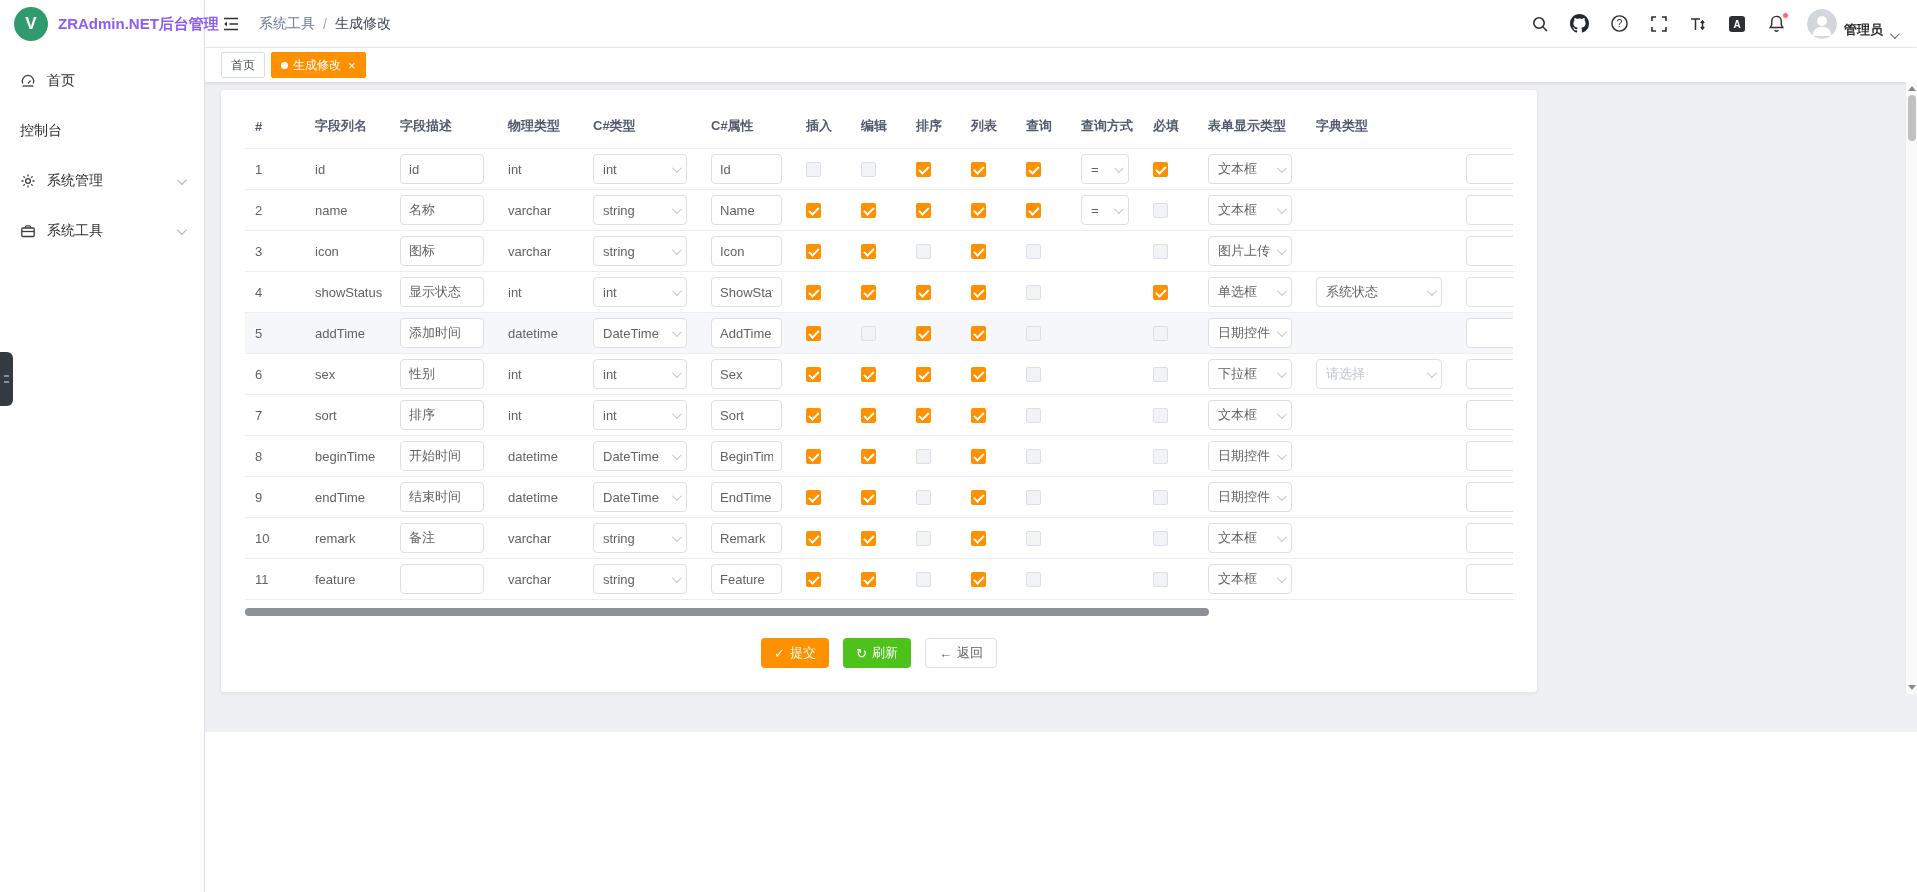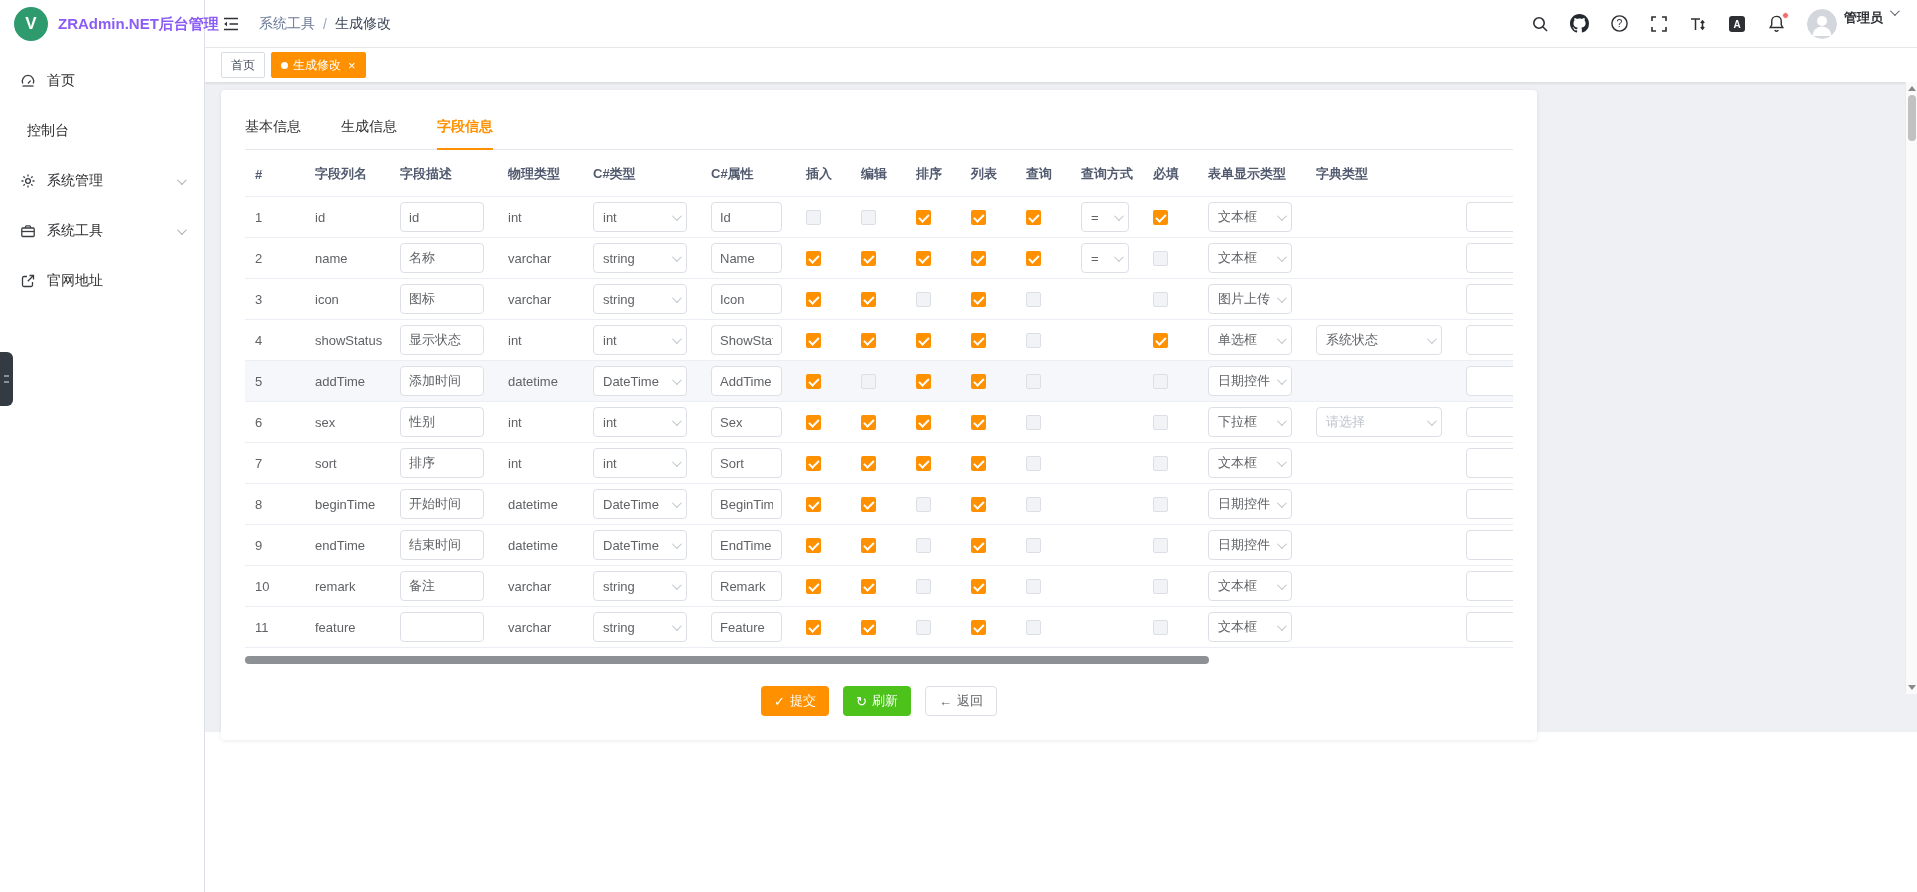--- a/index.html
+++ b/index.html
@@ -11,38 +11,38 @@
   
   .sidebar { width: 205px; background: #fff; border-right: 1px solid #dcdfe6; flex-shrink: 0; position: relative; z-index: 5; }
   .logo-row { height: 48px; display: flex; align-items: center; gap: 10px; padding: 0 14px; }
   .logo-circle { width: 34px; height: 34px; border-radius: 50%; background: #2f9a6e; color: #fff; font-weight: bold; font-size: 17px; display: flex; align-items: center; justify-content: center; flex-shrink: 0; }
   .logo-title { font-weight: 700; font-size: 15px; color: #8b5cf6; white-space: nowrap; }
   .side-nav { padding-top: 8px; }
   .side-item { height: 50px; display: flex; align-items: center; gap: 11px; padding: 0 20px; cursor: pointer; color: #303133; }
   .side-item .sicon { width: 16px; height: 16px; display: inline-flex; }
   .side-item .slabel { font-size: 14px; }
   .side-item .caret { margin-left: auto; width: 7px; height: 7px; border-right: 1.5px solid #a8abb2; border-bottom: 1.5px solid #a8abb2; transform: rotate(45deg) translateY(-2px); }
-  .no-icon { padding-left: 27px; }
+  .no-icon { padding-left: 20px; }
 
   .drawer-handle { position: fixed; left: 0; top: 352px; width: 13px; height: 54px; background: #343a42; border-radius: 0 6px 6px 0; z-index: 50; cursor: pointer; display:flex; flex-direction:column; align-items:center; justify-content:center; gap:4px;}
   .drawer-handle i { display:block; width: 5px; height: 2px; background: #8a9098; }
 
   
   .main { flex: 1; display: flex; flex-direction: column; min-width: 0; position: relative; }
 
   .navbar { height: 48px; background: #fff; display: flex; align-items: center; justify-content: space-between; padding: 0 20px 0 16px; border-bottom: 1px solid #ececec; }
   .nav-left { display: flex; align-items: center; gap: 18px; }
   .icon-btn { display: inline-flex; align-items: center; justify-content: center; cursor: pointer; position: relative; }
   .breadcrumb { display: flex; align-items: center; gap: 8px; font-size: 14px; }
   .bc-parent { color: #6b7a99; cursor: pointer; }
   .bc-sep { color: #97a8be; }
   .bc-current { color: #3b4456; }
   .nav-right { display: flex; align-items: center; gap: 21px; }
   .red-dot { position: absolute; top: -2px; right: -3px; width: 7px; height: 7px; border-radius: 50%; background: #f56c6c; border: 1px solid #fff; }
-  .user-box { display: flex; align-items: flex-start; gap: 7px; cursor: pointer; }
+  .user-box { display: flex; align-items: flex-end; gap: 7px; cursor: pointer; }
   .avatar { width: 30px; height: 30px; border-radius: 50%; overflow: hidden; }
   .user-name { font-size: 13px; color: #2d2f33; font-weight: 600; }
   .user-caret { width: 7px; height: 7px; border-right: 1.5px solid #5a5e66; border-bottom: 1.5px solid #5a5e66; transform: rotate(45deg) translateY(-2px); }
 
   
   .tagbar { height: 34px; background: #fff; display: flex; align-items: center; gap: 6px; padding: 0 16px; box-shadow: 0 1px 3px rgba(0,0,0,.12); position: relative; z-index: 3; }
   .tag { height: 26px; display: inline-flex; align-items: center; gap: 5px; padding: 0 9px; font-size: 12px; border: 1px solid #d8dce5; background: #fff; color: #495060; cursor: pointer; border-radius: 2px; }
   .tag.active { background: #ff9100; border-color: #ff9100; color: #fff; }
   .tag .dot { width: 7px; height: 7px; border-radius: 50%; background: #fff; }
   .tag .close { font-size: 13px; line-height: 1; margin-left: 2px; cursor: pointer; }
@@ -134,30 +134,20 @@
         <span class="sicon">
             <svg width="16" height="16" viewBox="0 0 16 16" fill="none" stroke="#3a3d42" stroke-width="1.3">
               <rect x="1.8" y="5" width="12.4" height="8.5" rx="1"></rect>
               <path d="M5.5 5V3.8a1 1 0 0 1 1-1h3a1 1 0 0 1 1 1V5"></path>
               <line x1="1.8" y1="8.5" x2="14.2" y2="8.5"></line>
             </svg>
           </span>
         <span class="slabel">系统工具</span>
         <span class="caret"></span>
       </div>
-      <div class="side-item">
-        <span class="sicon">
-            <svg width="16" height="16" viewBox="0 0 16 16" fill="none" stroke="#3a3d42" stroke-width="1.3">
-              <path d="M7 3.5H4a1.5 1.5 0 0 0-1.5 1.5v7A1.5 1.5 0 0 0 4 13.5h7a1.5 1.5 0 0 0 1.5-1.5V9"></path>
-              <path d="M9.5 2.5h4v4"></path>
-              <line x1="13.2" y1="2.8" x2="7.8" y2="8.2"></line>
-            </svg>
-          </span>
-        <span class="slabel">官网地址</span>
-      </div>
     </nav>
   </aside>
 
   <div class="drawer-handle">
       <i></i>
       <i></i>
     </div>
 
   <div class="main">
 
@@ -238,25 +228,20 @@
       <span class="tag active">
         <span class="dot"></span>
         <span>生成修改</span>
         <span class="close">×</span>
       </span>
     </div>
 
     <div class="content">
       <div class="card">
 
-        <div class="tabs">
-          <div class="tab">基本信息</div>
-          <div class="tab">生成信息</div>
-          <div class="tab active">字段信息</div>
-        </div>
 
         <div class="table-wrap">
           <table class="fields">
             <colgroup>
               <col style="width:60px">
                 <col style="width:85px">
                 <col style="width:108px">
                 <col style="width:85px">
               <col style="width:118px">
                 <col style="width:95px">

